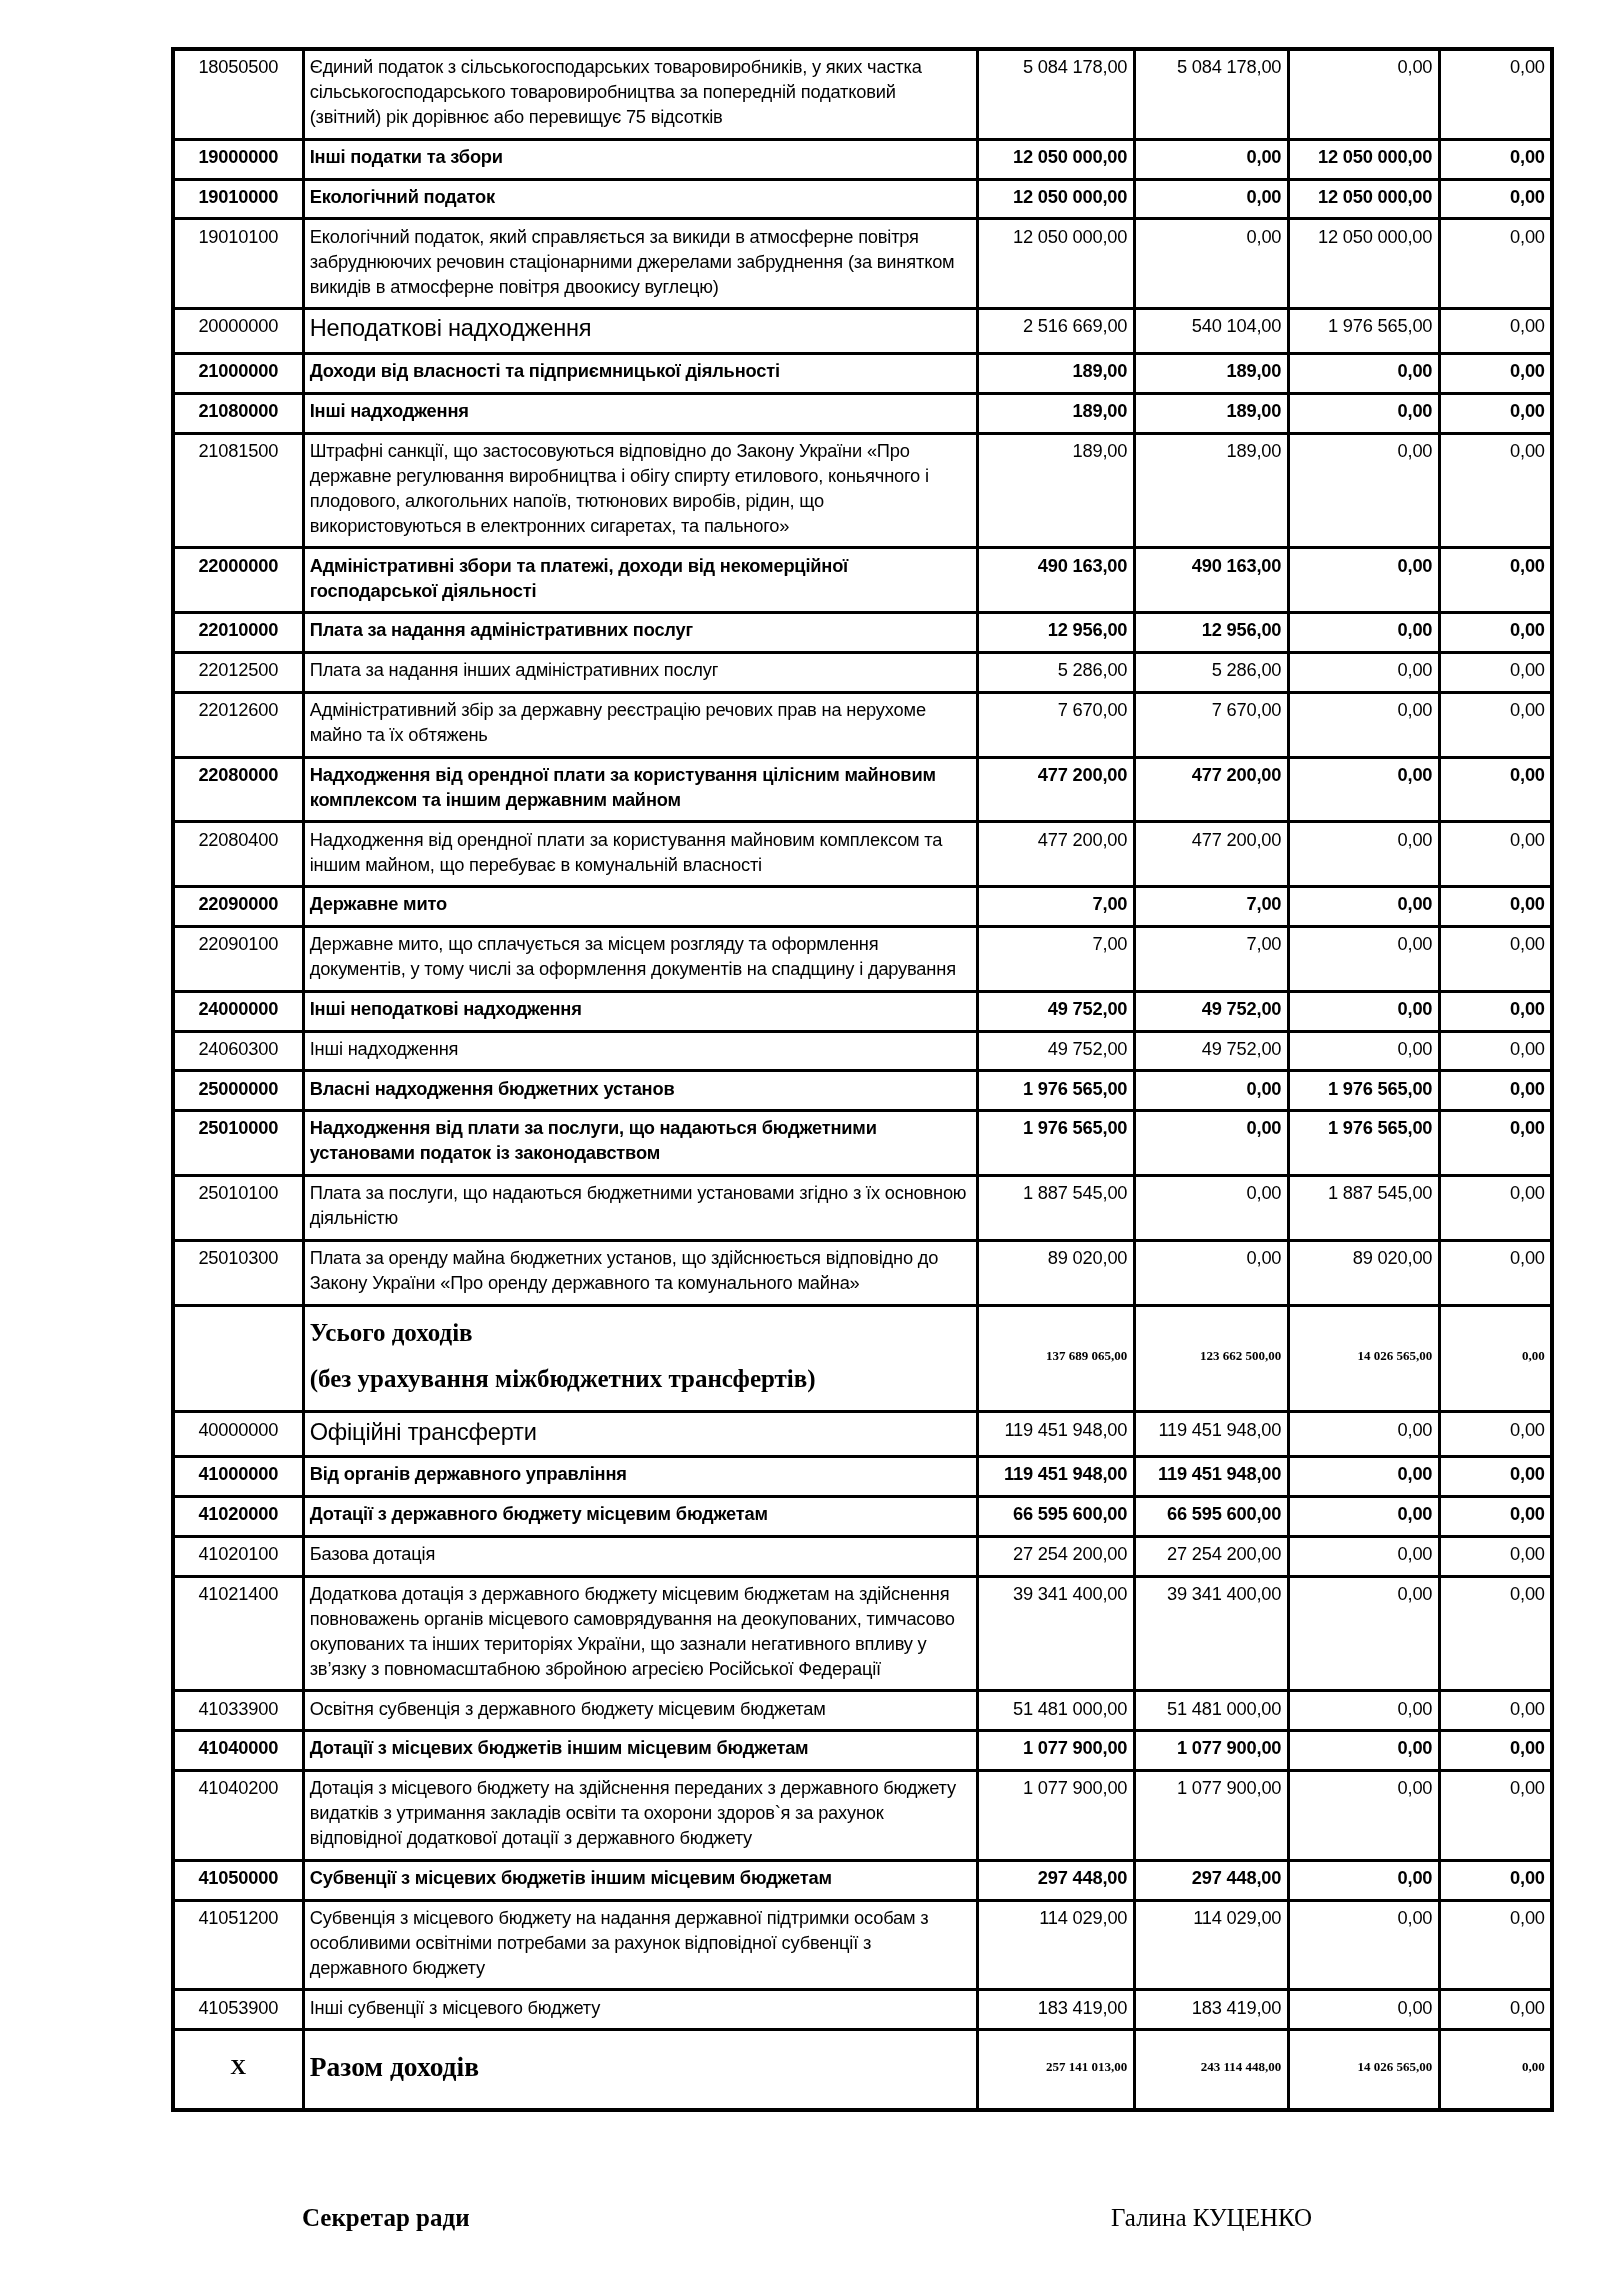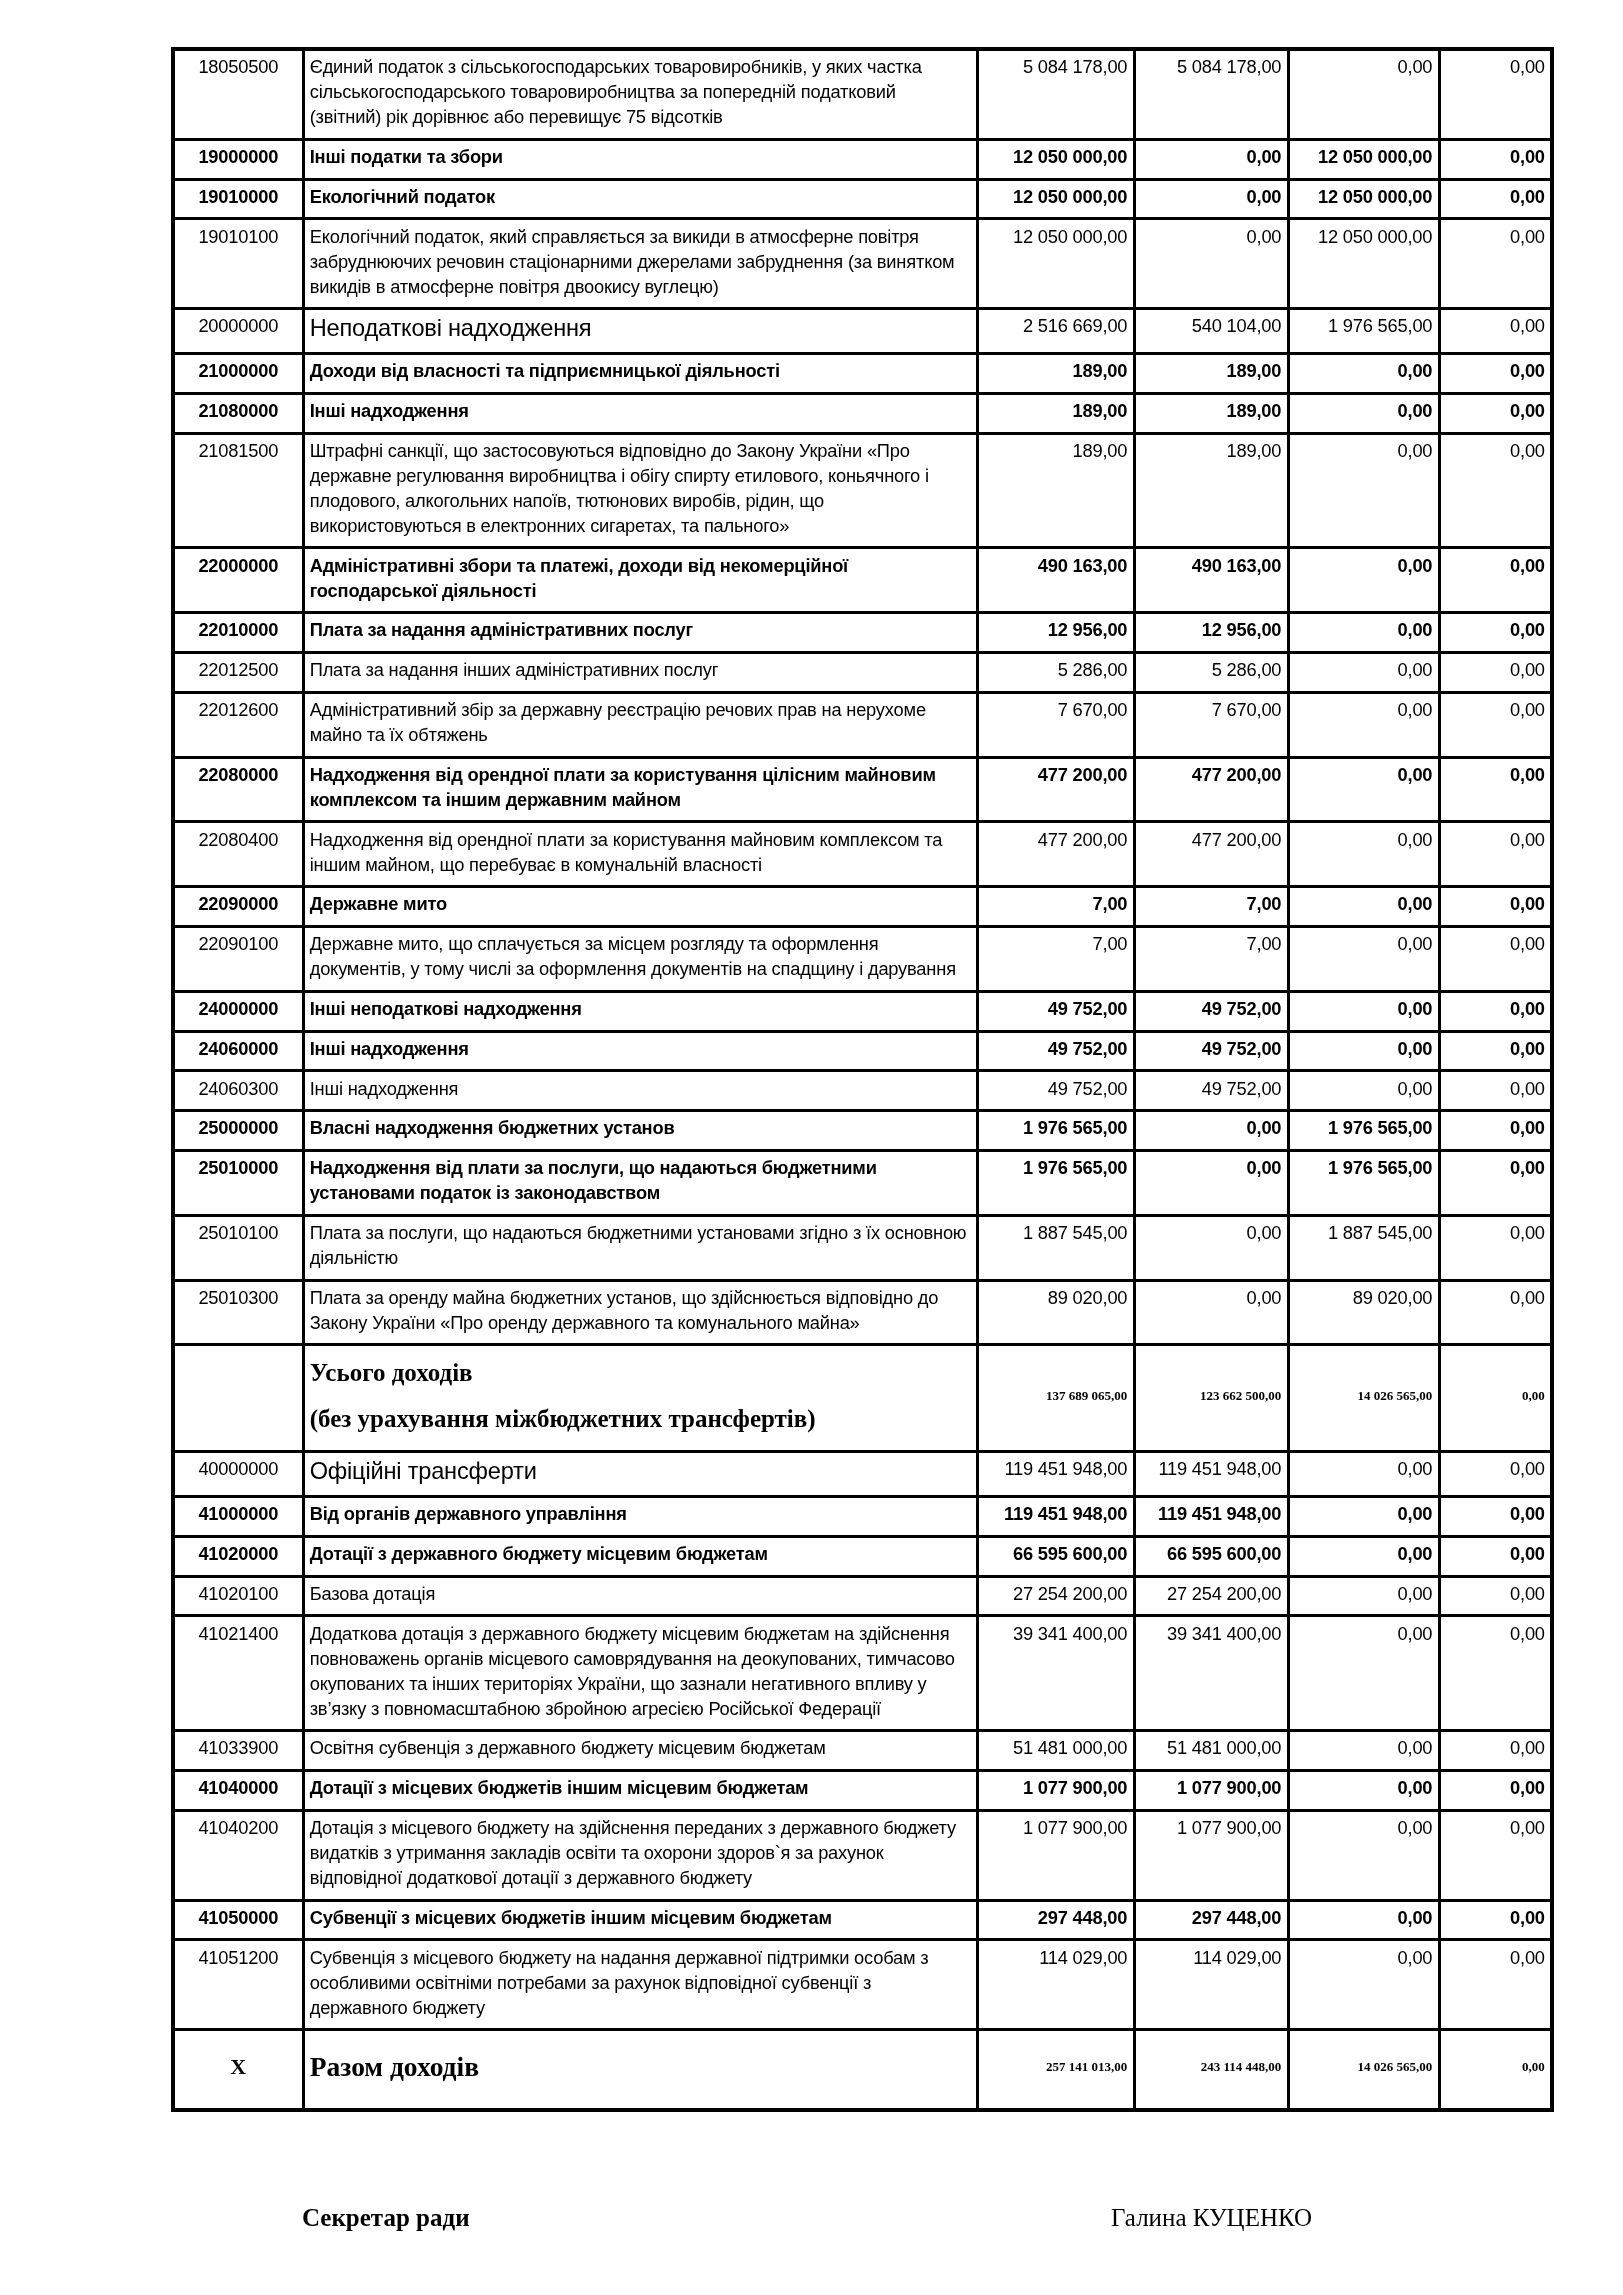--- a/index.html
+++ b/index.html
@@ -225,28 +225,20 @@
           <td class="num">0,00</td>
         </tr>
         <tr class="row-group">
           <td class="code">24000000</td>
           <td class="name">Інші неподаткові надходження</td>
           <td class="num">49 752,00</td>
           <td class="num">49 752,00</td>
           <td class="num">0,00</td>
           <td class="num">0,00</td>
         </tr>
-        <tr class="row-group">
-          <td class="code">24060000</td>
-          <td class="name">Інші надходження</td>
-          <td class="num">49 752,00</td>
-          <td class="num">49 752,00</td>
-          <td class="num">0,00</td>
-          <td class="num">0,00</td>
-        </tr>
         <tr class="row-detail">
           <td class="code">24060300</td>
           <td class="name">Інші надходження</td>
           <td class="num">49 752,00</td>
           <td class="num">49 752,00</td>
           <td class="num">0,00</td>
           <td class="num">0,00</td>
         </tr>
         <tr class="row-group">
           <td class="code">25000000</td>
@@ -359,20 +351,28 @@
           <td class="num">297 448,00</td>
           <td class="num">297 448,00</td>
           <td class="num">0,00</td>
           <td class="num">0,00</td>
         </tr>
         <tr class="row-detail">
           <td class="code">41051200</td>
           <td class="name">Субвенція з місцевого бюджету на надання державної підтримки особам з особливими освітніми потребами за рахунок відповідної субвенції з державного бюджету</td>
           <td class="num">114 029,00</td>
           <td class="num">114 029,00</td>
+          <td class="num">0,00</td>
+          <td class="num">0,00</td>
+        </tr>
+        <tr class="row-detail">
+          <td class="code">41053900</td>
+          <td class="name">Інші субвенції з місцевого бюджету</td>
+          <td class="num">183 419,00</td>
+          <td class="num">183 419,00</td>
           <td class="num">0,00</td>
           <td class="num">0,00</td>
         </tr>
         <tr class="row-grand">
           <td class="code">X</td>
           <td class="name">Разом доходів</td>
           <td class="num">257 141 013,00</td>
           <td class="num">243 114 448,00</td>
           <td class="num">14 026 565,00</td>
           <td class="num">0,00</td>

